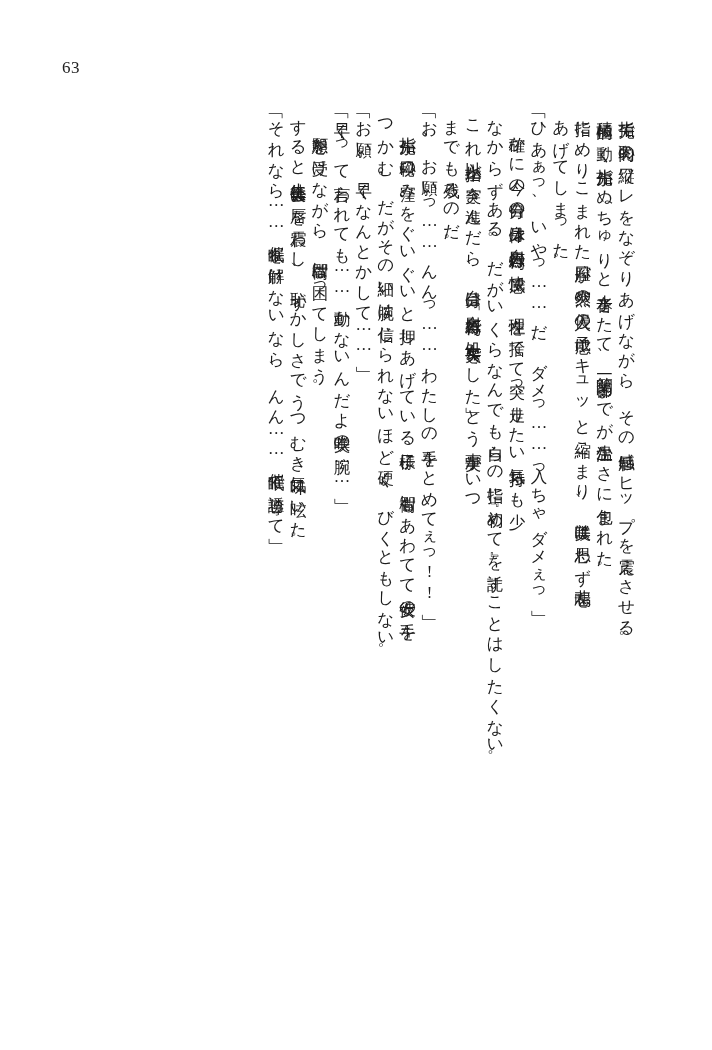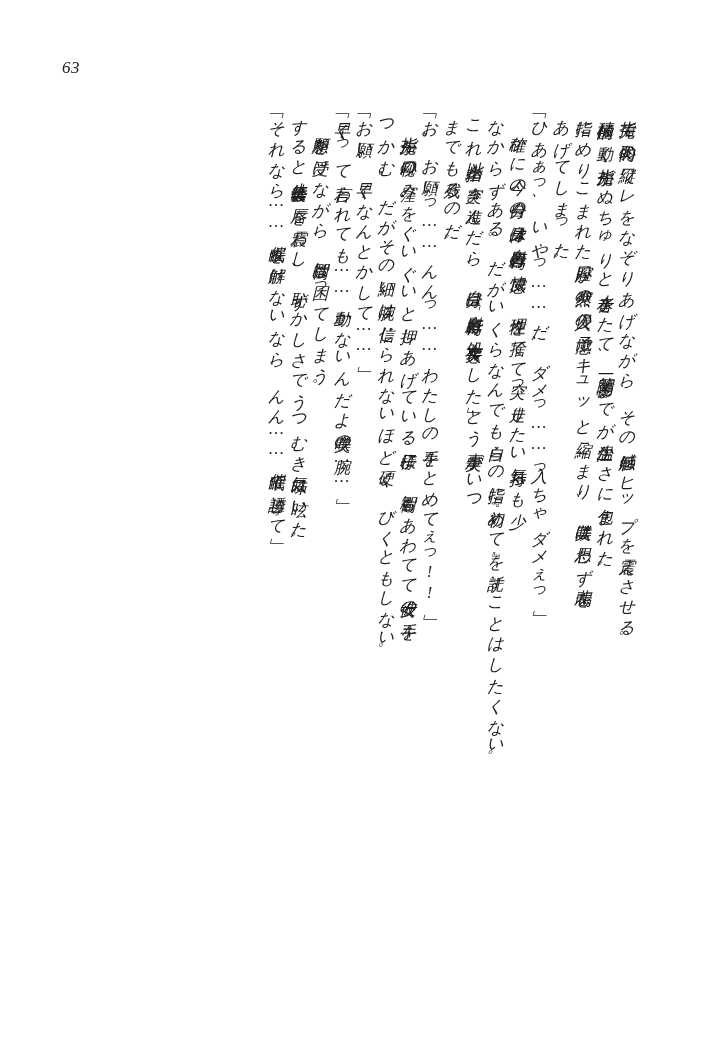--- a/index.html
+++ b/index.html
@@ -15,21 +15,20 @@
     overflow: hidden;
     position: relative;
   }
   .page {
     position: absolute;
     left: 0;
     top: 0;
     width: 712px;
     height: 1050px;
     background: #ffffff;
-    font-style: italic;
   }
   .page-number {
     position: absolute;
     left: 62px;
     top: 58px;
     font-size: 17px;
     letter-spacing: 0.5px;
     color: #222;
     font-family: "Liberation Serif", "DejaVu Serif", serif;
   }

